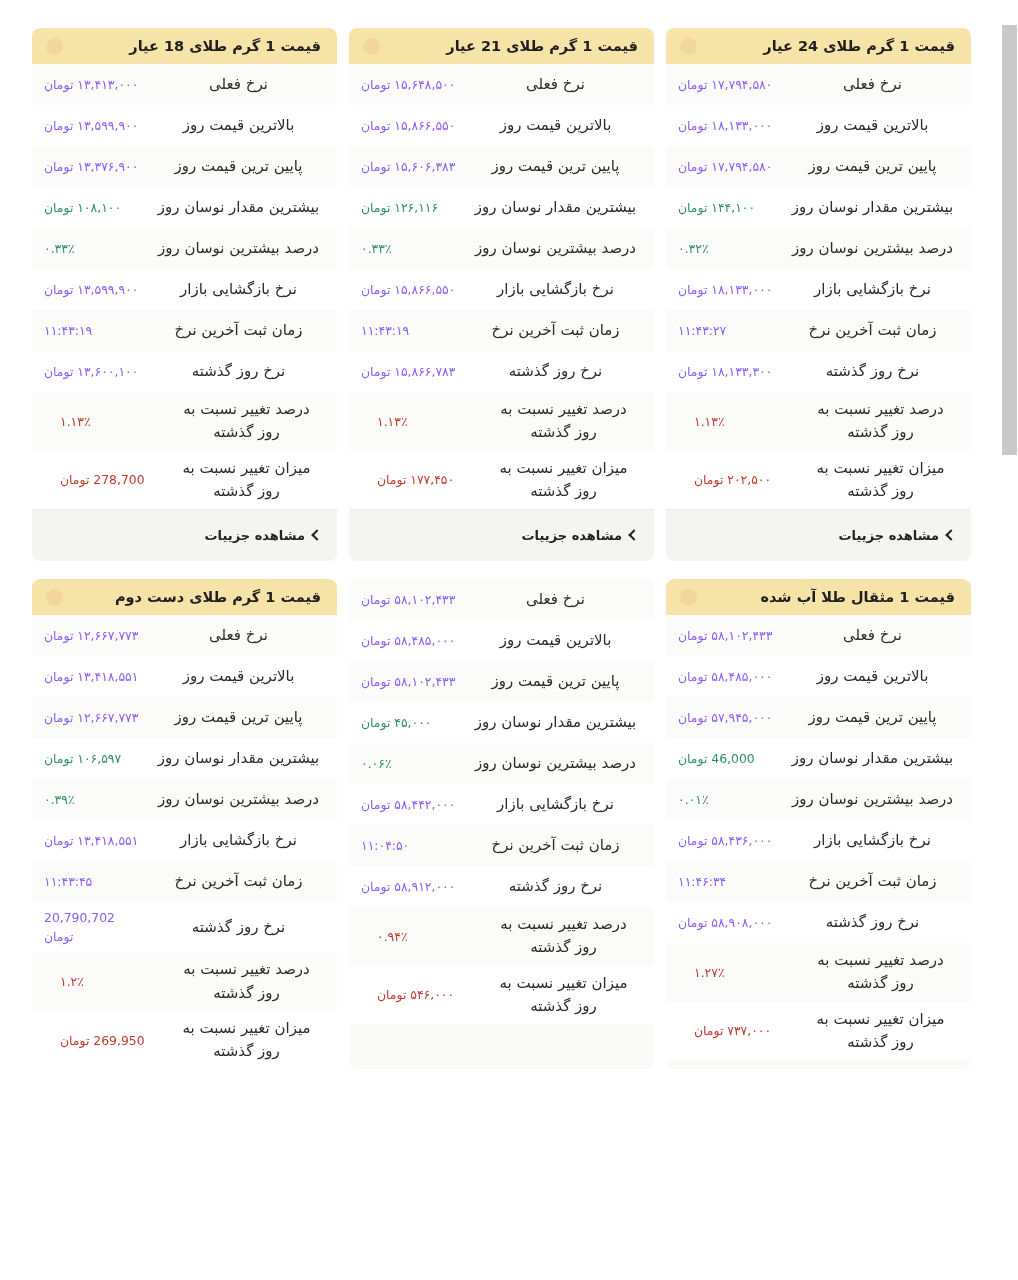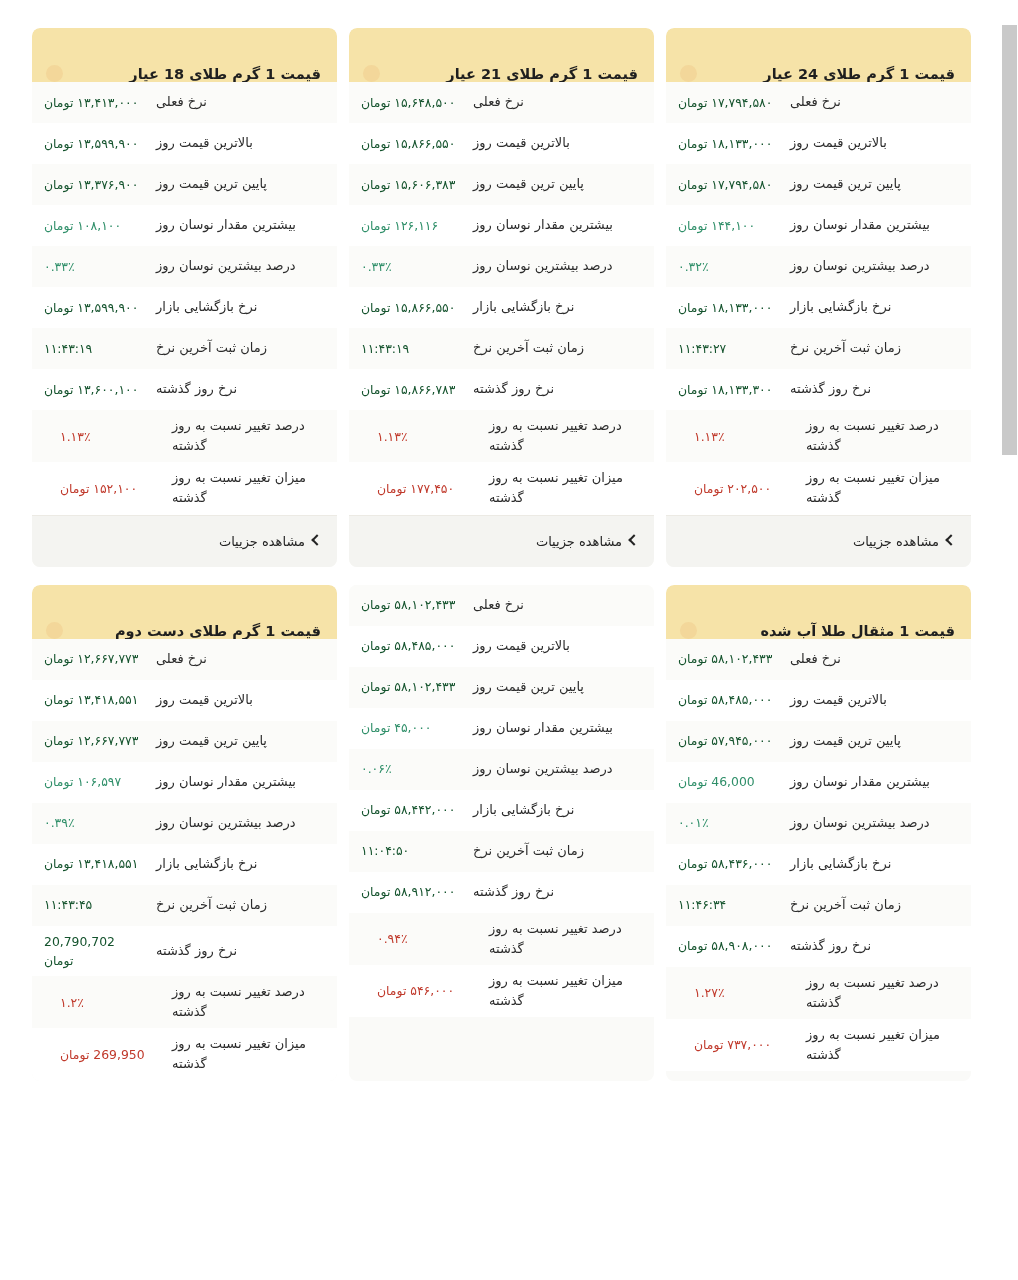--- a/index.html
+++ b/index.html
@@ -57,23 +57,23 @@
     background: #fafaf8;
     border-radius: 8px;
     overflow: hidden;
     display: flex;
     flex-direction: column;
     box-shadow: 0 0 0 0 rgba(0,0,0,0);
   }
 
   .card-header {
     background: #f6e3a8;
-    height: 54px;
+    height: 36px;
     display: flex;
-    align-items: flex-end;
+    align-items: center;
     justify-content: space-between;
     padding: 0 16px 0 14px;
     border-radius: 8px 8px 0 0;
   }
   .card-title {
     font-size: 14.5px;
     font-weight: bold;
     color: #1f1f1f;
     letter-spacing: 0;
     white-space: nowrap;
@@ -92,31 +92,31 @@
     align-items: center;
     justify-content: space-between;
     min-height: 41px;
     padding: 6px 16px 6px 12px;
     gap: 8px;
   }
   .row.alt   { background: #fbfbf9; }
   .row.plain { background: #ffffff; }
 
   .row-label {
-    font-size: 13px;
+    font-size: 15px;
     color: #2b2b2b;
     line-height: 1.55;
-    text-align: left;
+    text-align: center;
     flex: 1 1 auto;
     max-width: 170px;
     order: 1;
   }
   .row-value {
     font-size: 12.4px;
-    color: #14532d;
+    color: #8b5cf6;
     line-height: 1.55;
     text-align: left;
     direction: rtl;
     flex: 0 0 auto;
     width: 104px;
     order: 2;
     white-space: normal;
     font-weight: normal;
   }
   .row-value.up   { color: #2f8f69; }
@@ -128,21 +128,21 @@
     display: flex;
     align-items: center;
     justify-content: flex-start;
     padding: 0 16px;
     border-top: 1px solid #eceae4;
     margin-top: auto;
   }
   .details-link {
     font-size: 13px;
     color: #232323;
-    font-weight: normal;
+    font-weight: bold;
     display: inline-flex;
     align-items: center;
     gap: 8px;
     cursor: pointer;
     text-decoration: none;
   }
   .chev {
     display: inline-block;
     width: 8px; height: 8px;
     border-left: 2px solid #232323;
@@ -297,21 +297,21 @@
         <div class="row plain">
           <span class="row-label">نرخ روز گذشته</span>
           <span class="row-value">۱۳,۶۰۰,۱۰۰ تومان</span>
         </div>
         <div class="row alt">
           <span class="row-label">درصد تغییر نسبت به روز گذشته</span>
           <span class="row-value down">۱.۱۳٪</span>
         </div>
         <div class="row plain">
           <span class="row-label">میزان تغییر نسبت به روز گذشته</span>
-          <span class="row-value down">۱۵۲,۱۰۰ تومان</span>
+          <span class="row-value down">278,700 تومان</span>
         </div>
         <div class="card-footer">
           <a class="details-link">
             <span class="chev"></span>
             <span>مشاهده جزییات</span>
           </a>
         </div>
       </div>
       <div class="card">
         <div class="card-header">

